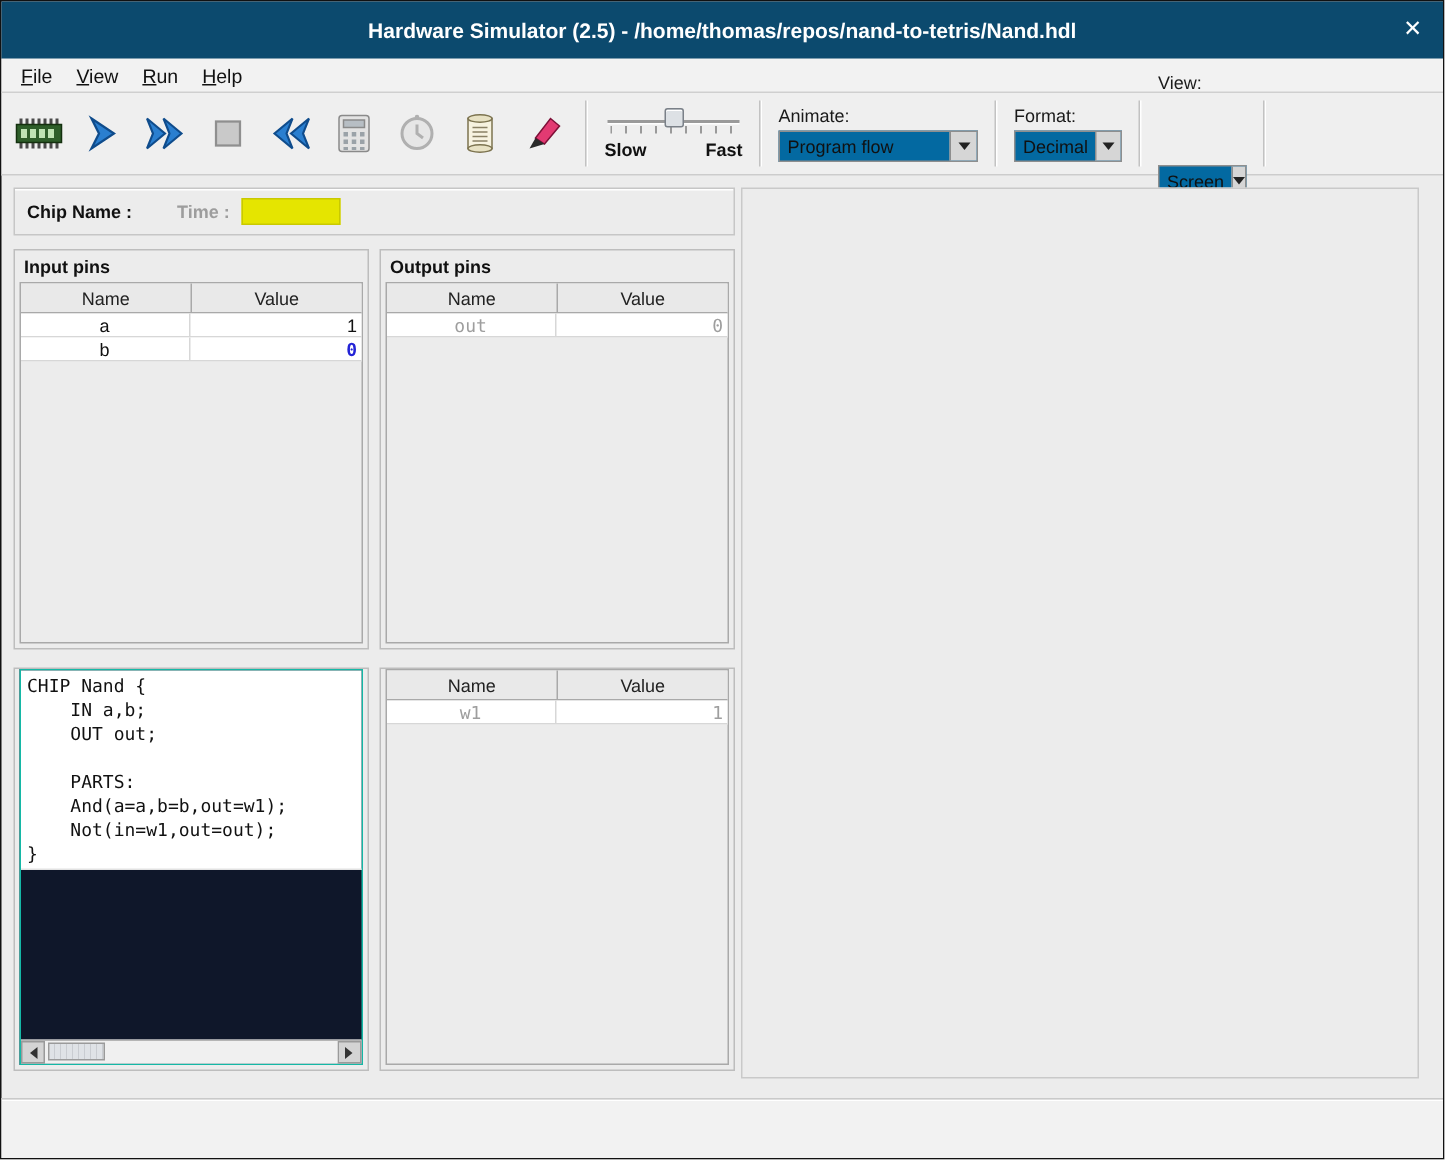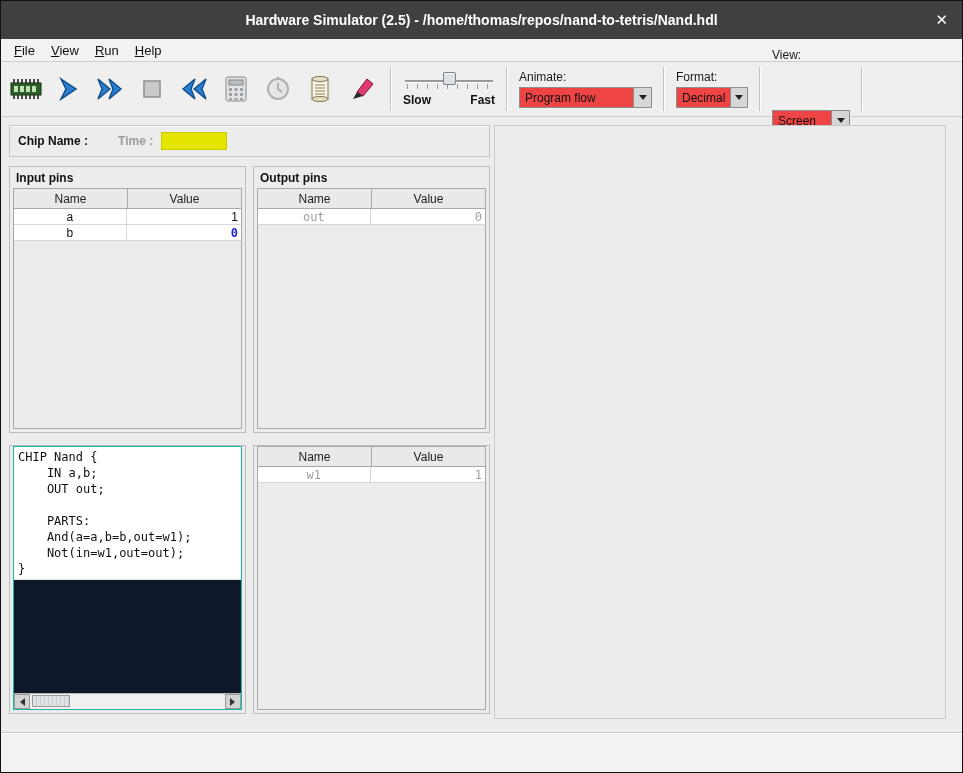--- a/index.html
+++ b/index.html
@@ -2,21 +2,21 @@
 <html><head>
 <meta charset="utf-8">
 <style>
   * { margin:0; padding:0; box-sizing:border-box; }
   html,body { width:963px; height:773px; overflow:hidden; background:#ececec;
               font-family:"Liberation Sans", sans-serif; }
   .window { width:963px; height:773px; border:1px solid #111; display:flex;
             flex-direction:column; background:#ececec; }
 
   
-  .titlebar { height:38px; background:#404040; color:#fff; position:relative;
+  .titlebar { height:38px; background:#0c4a6e; color:#fff; position:relative;
               display:flex; align-items:center; justify-content:center; flex:0 0 auto; }
   .title-text { font-weight:bold; font-size:14px; }
   .close-btn { position:absolute; right:14px; top:10px; color:#fff; font-size:15px;
                line-height:18px; cursor:default; }
 
   
   .menubar { height:23px; background:#f2f2f2; border-bottom:1px solid #cfcfcf;
              display:flex; align-items:center; padding-left:5px; flex:0 0 auto; }
   .menu-item { display:inline-block; font-size:13px; color:#111; padding:2px 8px; }
   .menu-item::first-letter { text-decoration:underline; }
@@ -37,28 +37,28 @@
   .slider-ticks { position:absolute; left:2px; right:2px; top:13px; height:5px;
                   background:repeating-linear-gradient(to right,#9a9a9a 0 1px,transparent 1px 10px); }
   .slider-thumb { position:absolute; left:38px; top:1px; width:13px; height:13px;
                   background:#dde1e5; border:1px solid #7a8088; border-radius:2px;
                   box-shadow:inset 0 1px 0 #fff; }
   .slider-labels { width:92px; display:flex; justify-content:space-between;
                    font-size:12px; font-weight:bold; color:#111; margin-top:2px; }
 
   .combo-group { display:flex; flex-direction:column; justify-content:center; padding:0 4px; }
   .combo-label { font-size:12px; color:#1a1a1a; margin-bottom:3px; }
-  .combobox { display:flex; height:21px; border:1px solid #8e8e8e; background:#ef4444;
+  .combobox { display:flex; height:21px; border:1px solid #8e8e8e; background:#0369a1;
               align-items:stretch; }
   .combo-value { flex:1; font-size:12px; color:#111; padding:3px 5px 0 5px; white-space:nowrap; }
   .combo-arrow-btn { width:18px; background:#d6d6d6; border-left:1px solid #8e8e8e;
                      display:flex; align-items:center; justify-content:center; }
   .tri-down { width:0; height:0; border:4px solid transparent; border-top:5px solid #222;
               margin-top:4px; }
-  .combobox.animate { width:133px; } .combobox.format { width:72px; } .combobox.view { width:78px;margin-top:45px; }
+  .combobox.animate { width:133px; } .combobox.format { width:72px; } .combobox.view { width:59px;margin-top:45px; }
 
   
   .main { height:602px; display:flex; padding:8px 16px 0 8px; gap:4px; flex:0 0 auto; }
   .left-col { width:481px; display:flex; flex-direction:column; flex:0 0 auto; }
   .right-area { flex:1; border:1px solid #c9c9c9; background:#ececec; }
 
   .chip-bar { height:32px; border:1px solid #c6c6c6; box-shadow:inset 0 1px 0 #fff;
               display:flex; align-items:center; padding:0 8px; margin-bottom:9px; }
   .chip-label { font-size:12px; font-weight:bold; color:#111; margin-right:8px; white-space:nowrap; }
   .chip-name-field { width:230px; height:18px; background:#e5e500; border:1px solid #c9c900;

